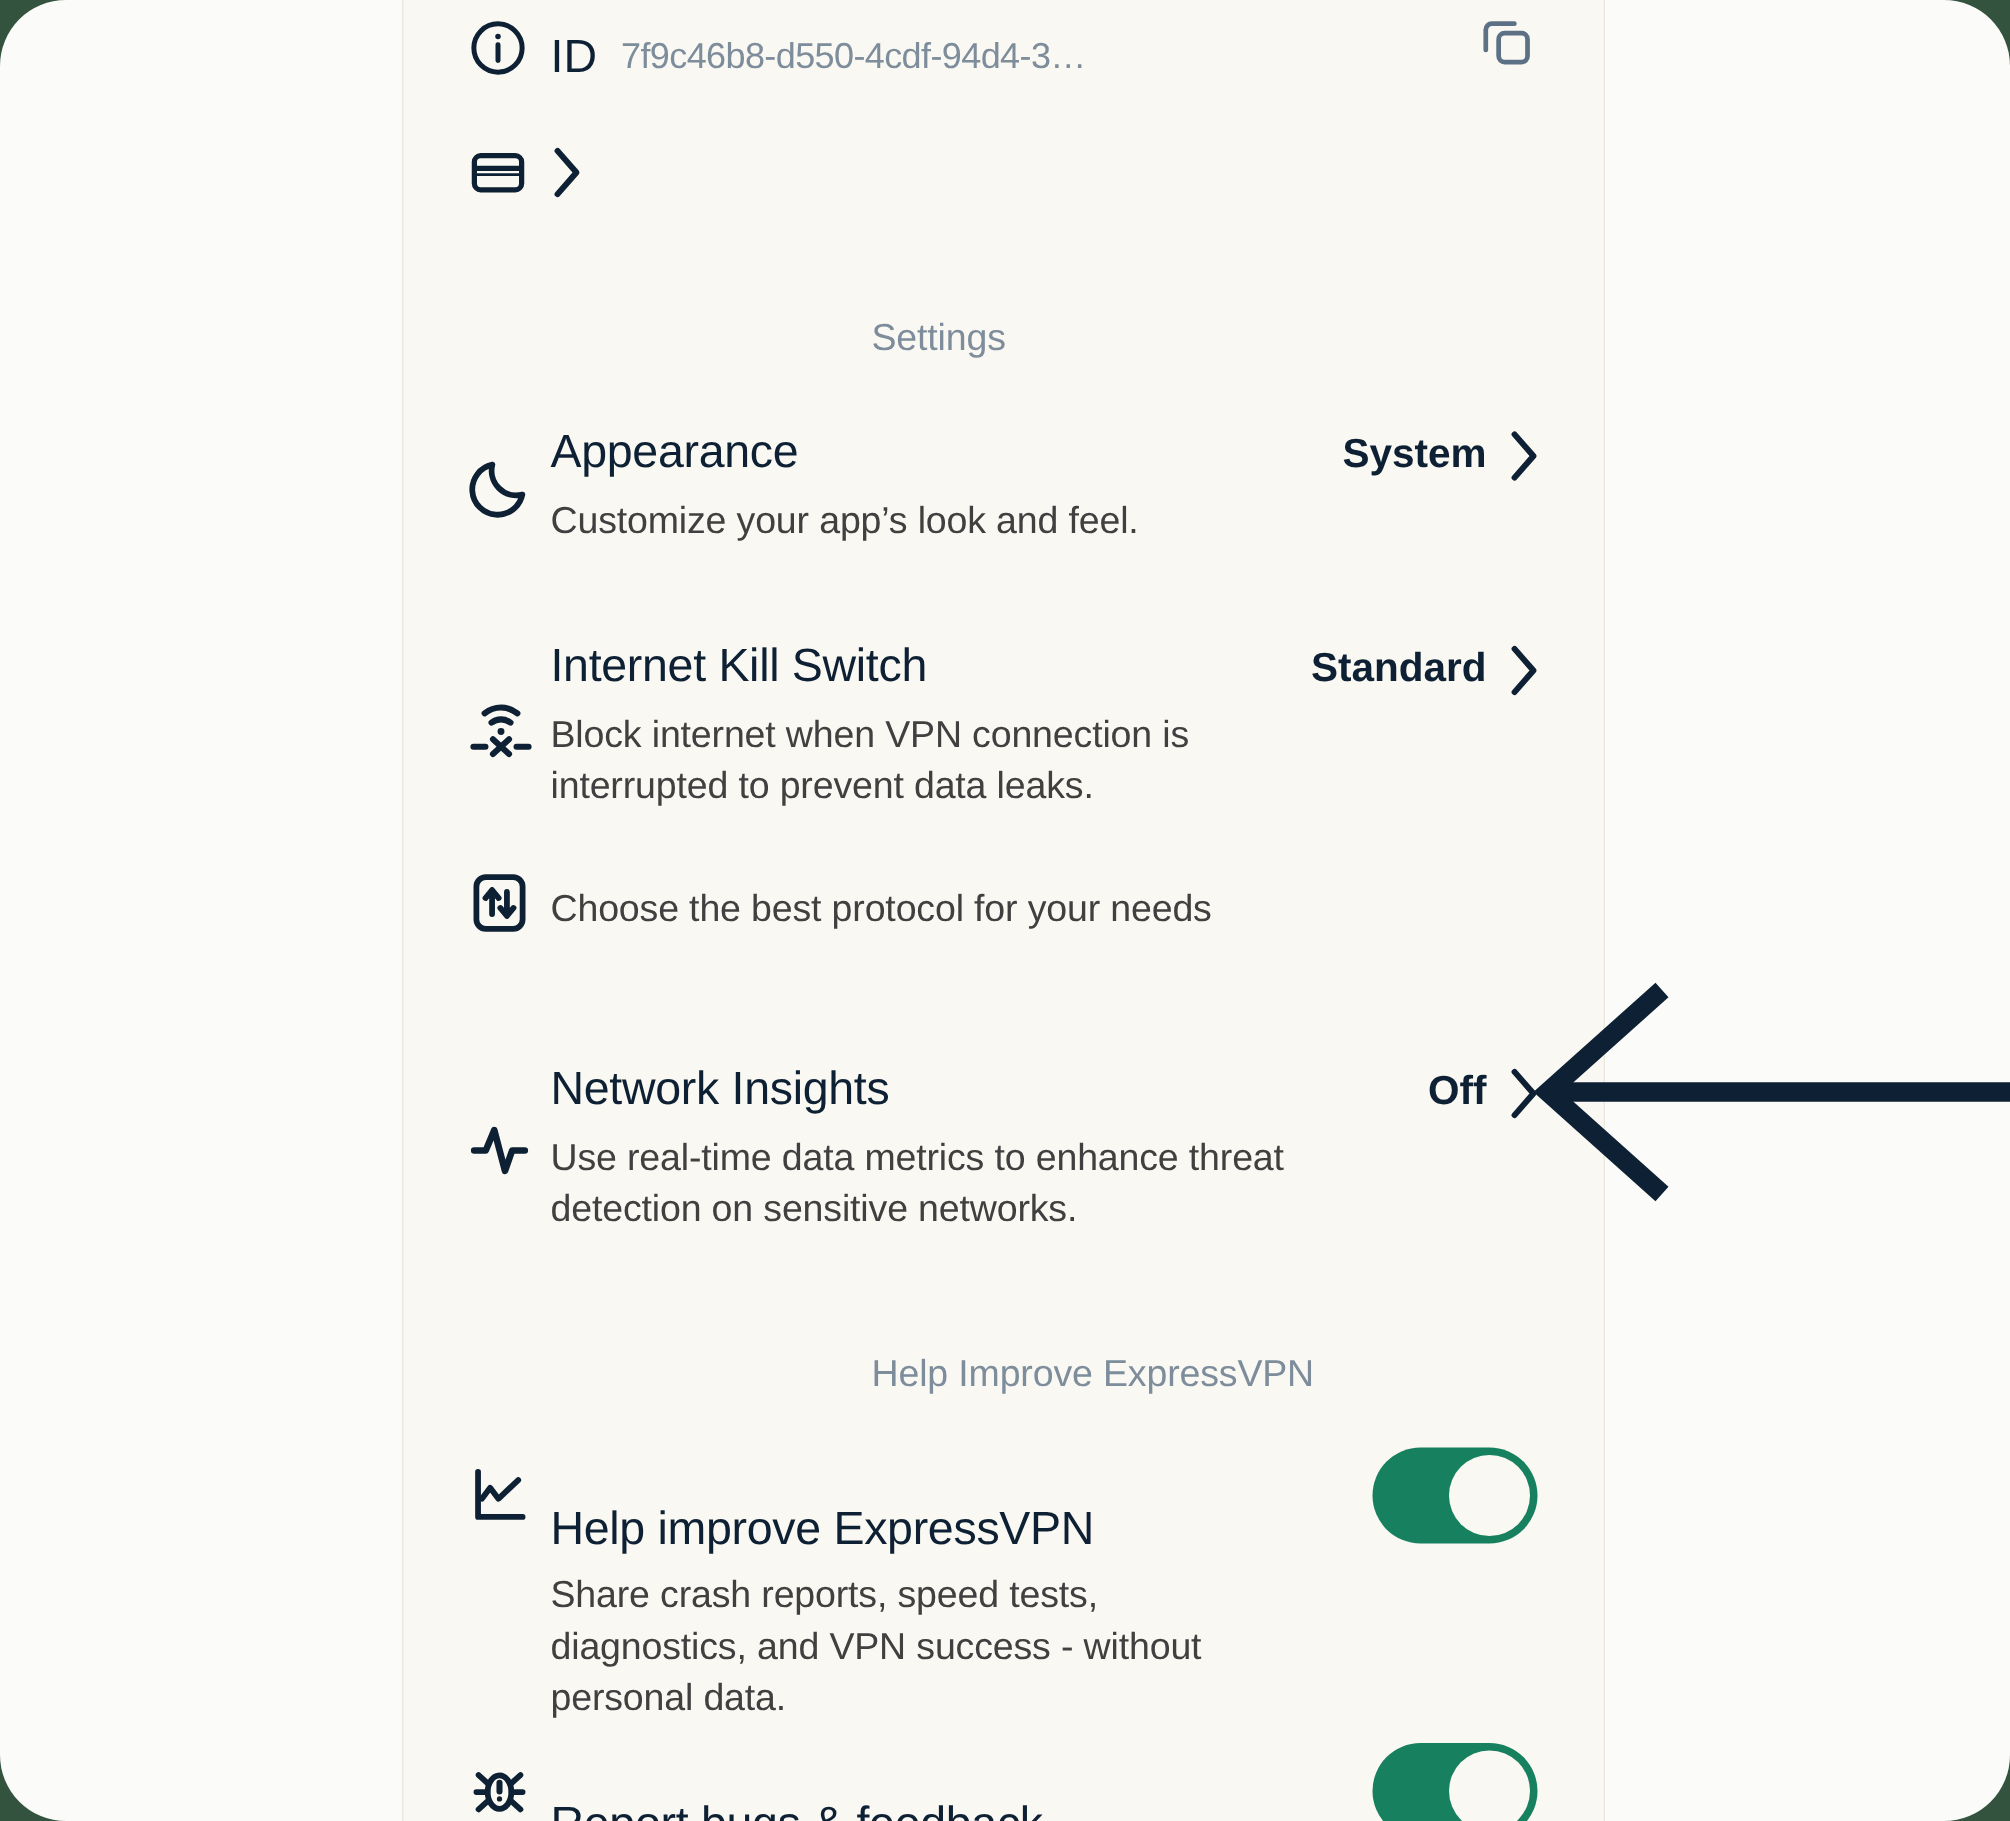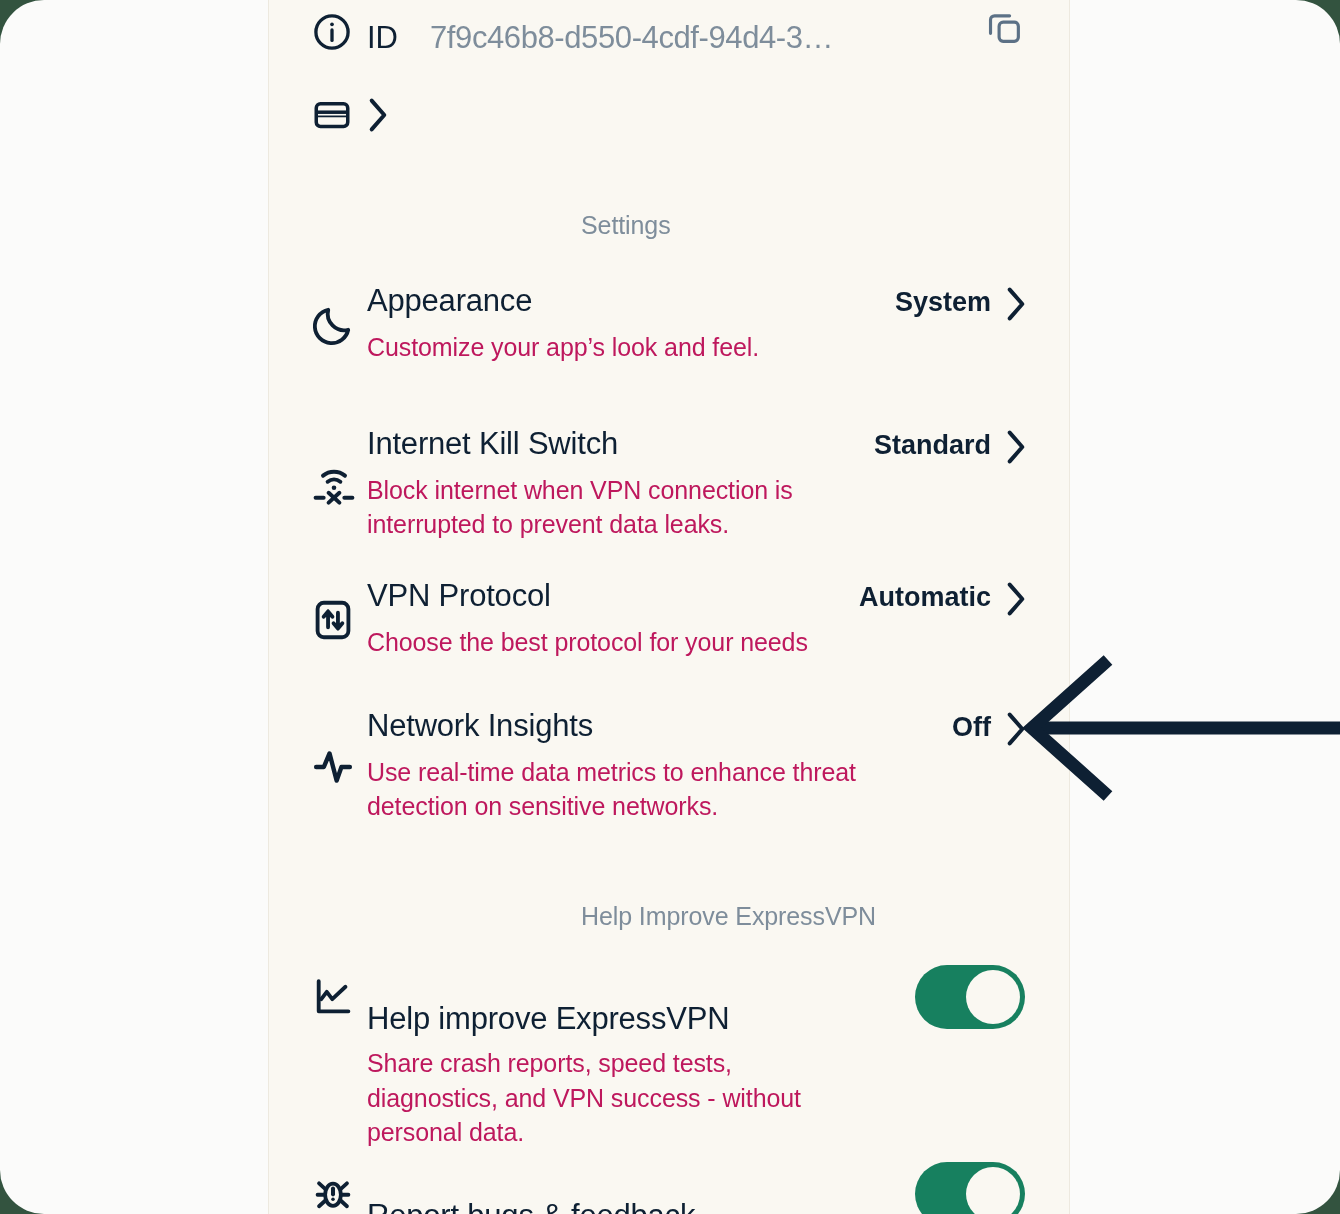--- a/index.html
+++ b/index.html
@@ -96,21 +96,21 @@
     font-size: 27px;
     color: #0E2033;
     font-weight: 700;
     white-space: nowrap;
   }
 
   .row-sub {
     margin-top: 10px;
     font-size: 25px;
     line-height: 1.38;
-    color: #be185d;
+    color: #404040;
     letter-spacing: -0.1px;
     max-width: 580px;
   }
 
   
   .section-heading {
     position: absolute;
     left: 312px;
     font-size: 25px;
     color: #7E8D9B;
@@ -118,24 +118,24 @@
   }
 
   
   #id-row {
     top: 6px;
     align-items: center;
   }
   #id-label {
     font-size: 31px;
     color: #0E2033;
-    margin-right: 32px;
+    margin-right: 16px;
   }
   #id-value {
-    font-size: 31px;
+    font-size: 24px;
     color: #7E8D9B;
     letter-spacing: -0.4px;
     white-space: nowrap;
   }
   #id-left {
     display: flex;
     align-items: center;
     flex: 1 1 auto;
   }
 
@@ -284,31 +284,20 @@
 
       <div class="row" style="top:578px;">
         <div class="row-icon">
           <svg width="44" height="44" viewBox="0 0 24 24" fill="none" stroke="#0E2033" stroke-width="2.1" stroke-linecap="round" stroke-linejoin="round">
             <rect x="3.6" y="2.6" width="16.8" height="18.8" rx="3.4"></rect>
             <path d="M9.3 16 V8.2 M9.3 7.3 L6.9 10.2 M9.3 7.3 L11.7 10.2" fill="none"></path>
             <path d="M14.7 8 V15.8 M14.7 16.7 L12.3 13.8 M14.7 16.7 L17.1 13.8" fill="none"></path>
           </svg>
         </div>
         <div class="row-body">
-          <div class="row-titleline">
-            <span class="row-title">VPN Protocol</span>
-            <div class="row-right">
-              <span class="row-value">Automatic</span>
-              <span class="chev">
-                <svg width="22" height="36" viewBox="0 0 12 20" fill="none" stroke="#0E2033" stroke-width="2.2" stroke-linecap="round" stroke-linejoin="round">
-                  <path d="M2.5 2 L9.5 10 L2.5 18"></path>
-                </svg>
-              </span>
-            </div>
-          </div>
           <div class="row-sub">Choose the best protocol for your needs</div>
         </div>
       </div>
 
       <div class="row" style="top:708px;">
         <div class="row-icon">
           <svg width="44" height="44" viewBox="0 0 24 24" fill="none" stroke="#0E2033" stroke-width="2.4" stroke-linecap="round" stroke-linejoin="round">
             <path d="M2.8 12 H7 L10.1 4.6 L14 19.4 L16.6 12 H21.2"></path>
           </svg>
         </div>

